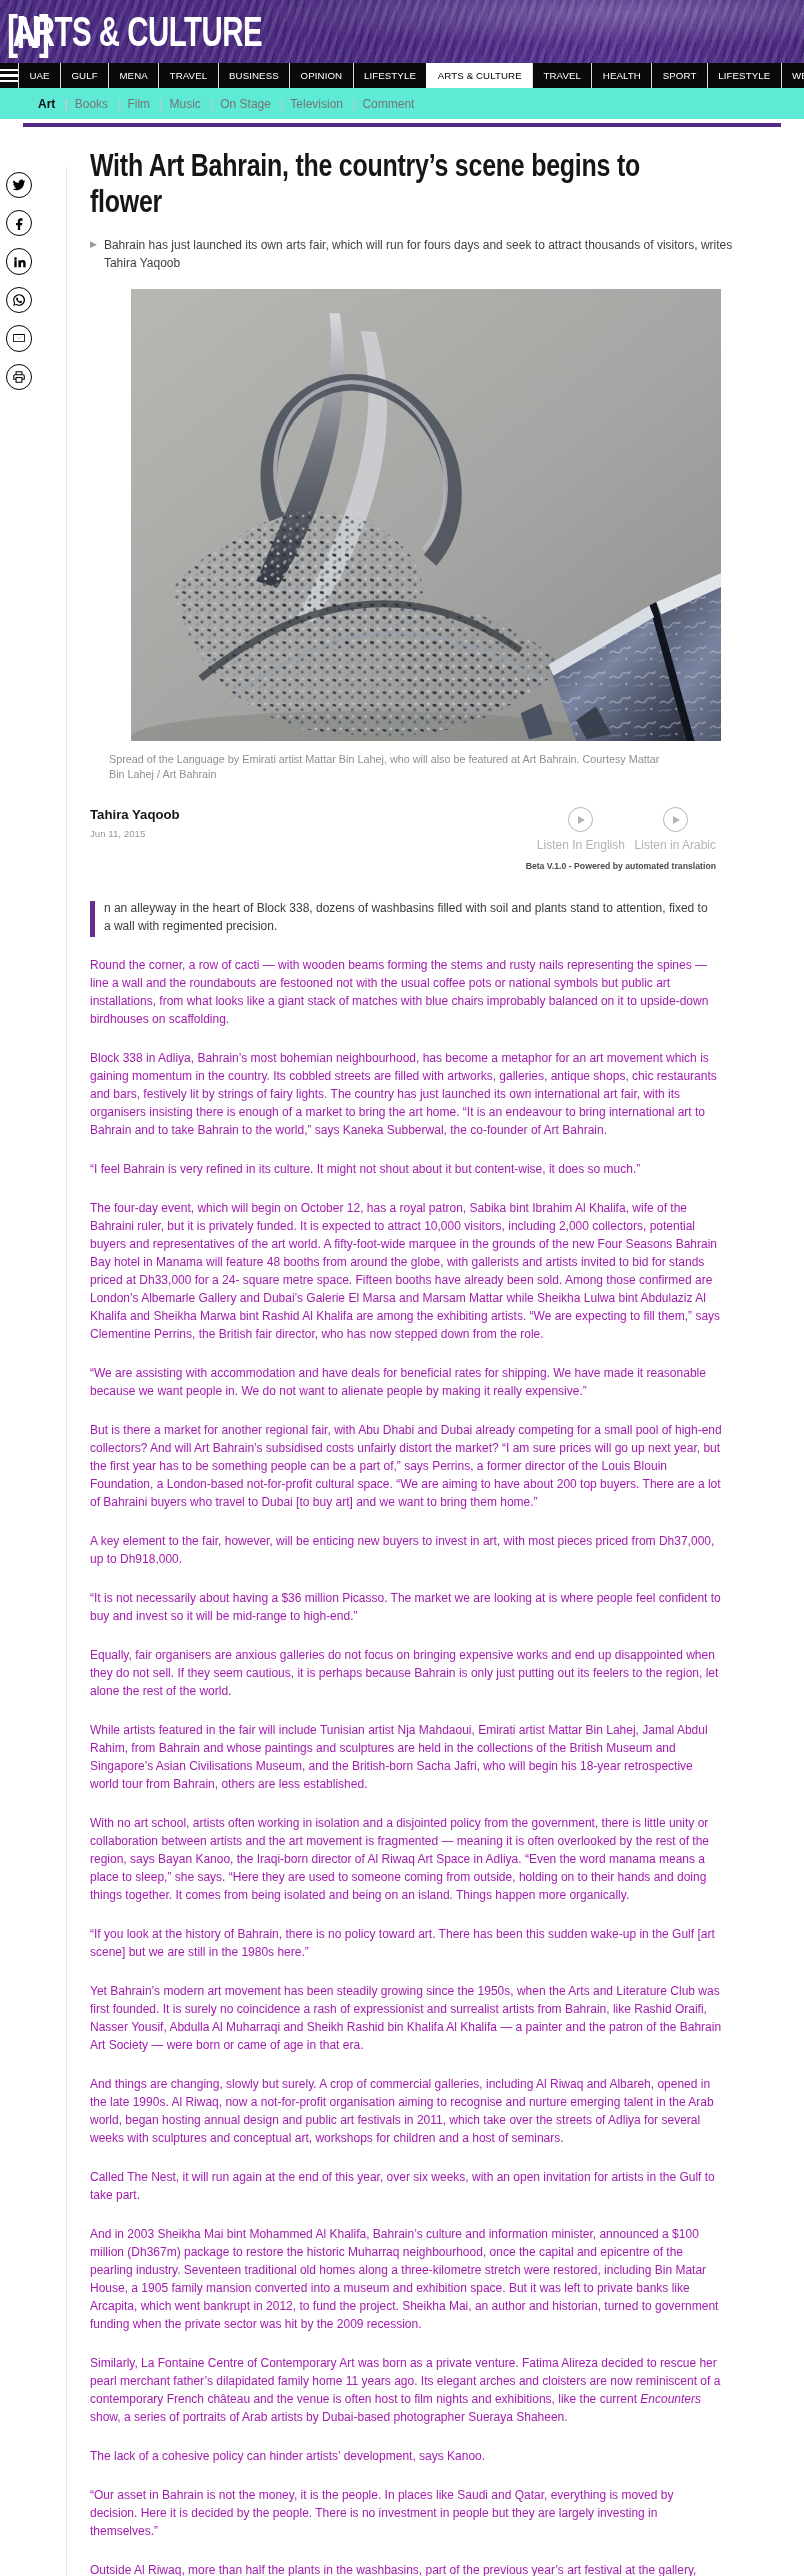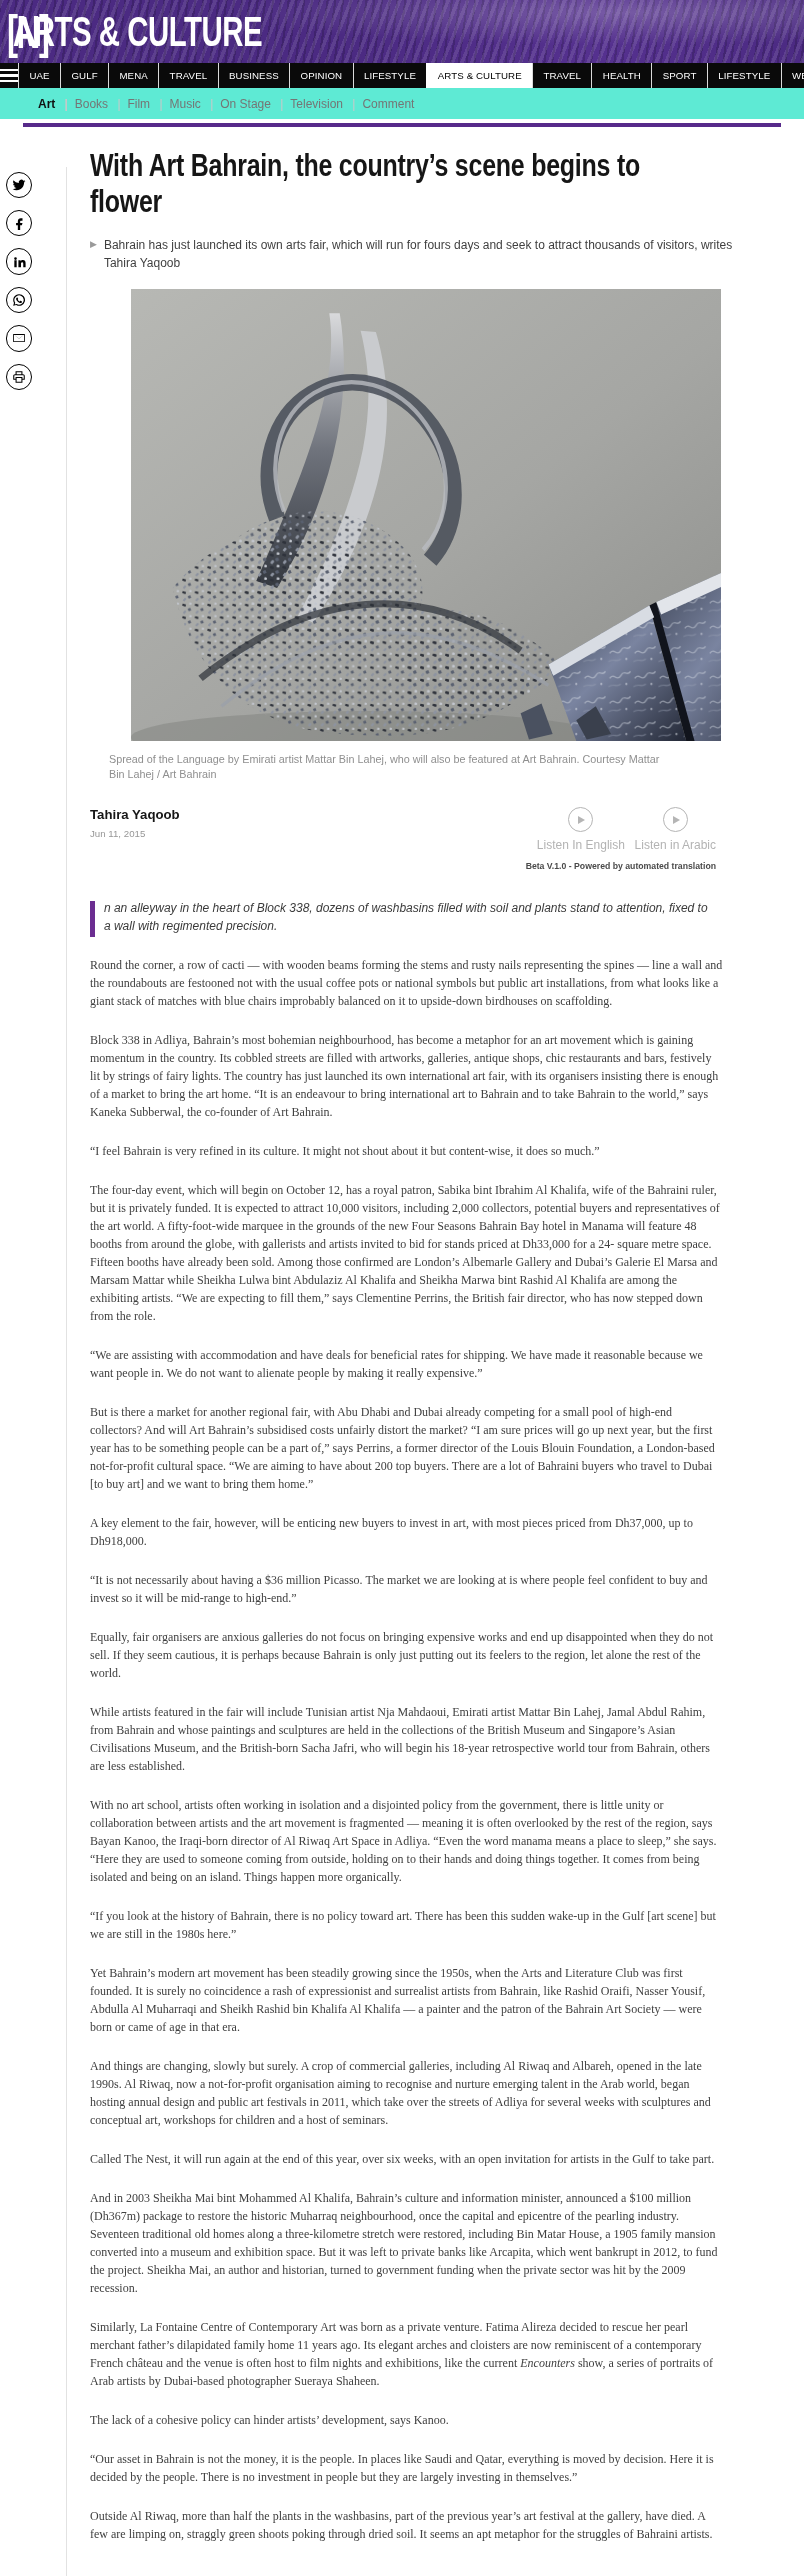--- a/index.html
+++ b/index.html
@@ -110,27 +110,27 @@
     display:flex; align-items:center; justify-content:center;
   }
   .listen-circle .tri {
     width:0; height:0; border-left:7.7px solid #b5b5b5;
     border-top:4.9px solid transparent; border-bottom:4.9px solid transparent; margin-left:2.1px;
   }
   .listen-label { color:#b3b3b3; font-size:12px; }
 
   .beta-note { margin-top:9.7px; text-align:right; color:#4a4a4a; font-size:8.7px; font-weight:bold; }
 
-  .dropcap-para { margin-top:28px; font-size:12px; line-height:18px; color:#3b3b3b; width:626px;font-style:italic; }
+  .dropcap-para { margin-top:28px; font-size:12px; line-height:18px; color:#3b3b3b; width:626px; }
   .dropcap-bar {
     float:left; width:4.9px; height:36px; background:#6b2d91; margin-right:9px; margin-top:1.4px;
   }
 
   .body-paragraphs { margin-top:21px; width:633px; }
-  .body-paragraphs p { font-size:12px; line-height:18px; color:#404040; margin-bottom:21px;font-family:Liberation Serif, serif; }
+  .body-paragraphs p { font-size:12px; line-height:18px; color:#a21caf; margin-bottom:21px; }
   .body-paragraphs p em { font-style:italic; }
 </style>
 </head>
 <body>
 
 <header class="masthead">
   <div class="masthead-inner">
     <span class="logo-n">[N]</span>
     <span class="masthead-title">ARTS &amp; CULTURE</span>
   </div>

